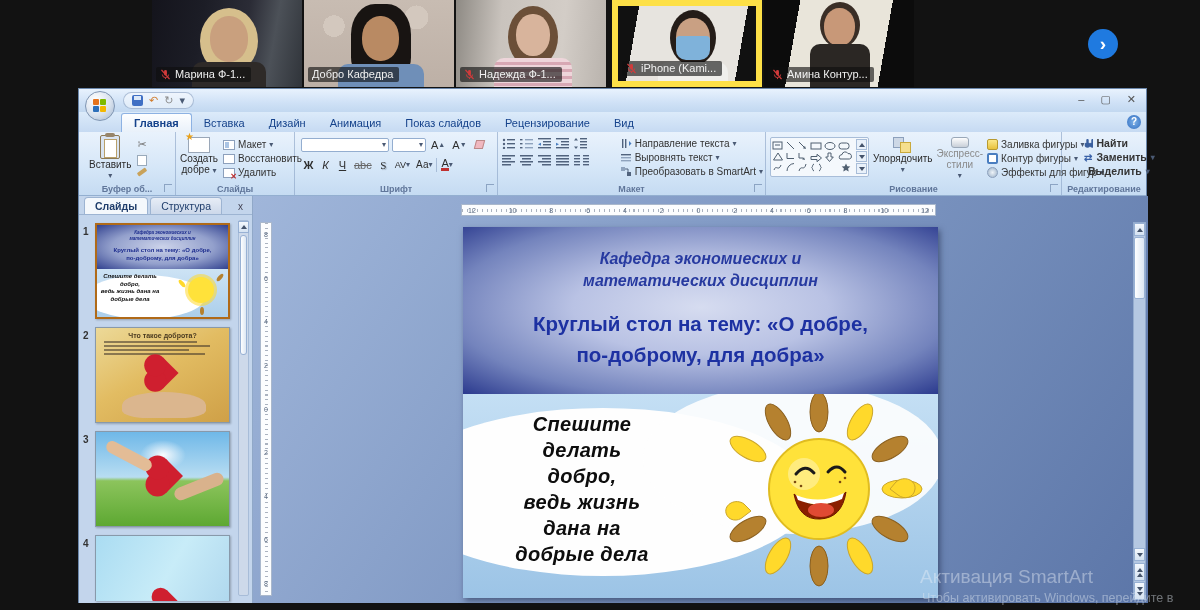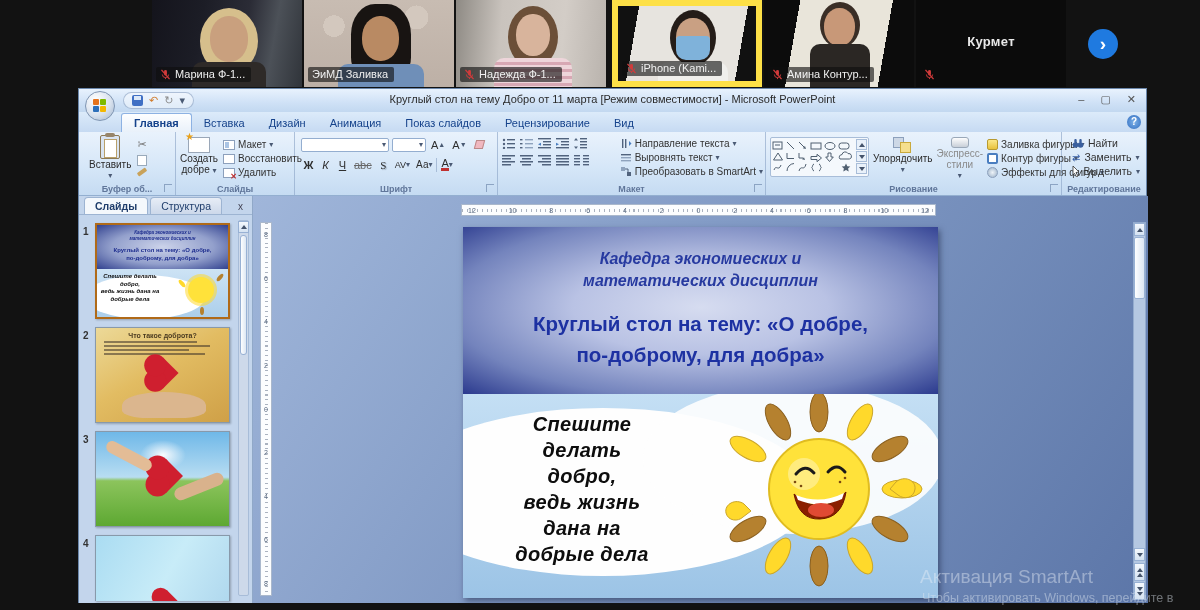--- a/index.html
+++ b/index.html
@@ -124,21 +124,21 @@
   .heart:after{left:0;top:-50%;}
   .th-lines div{height:2px;background:rgba(60,50,40,.55);margin:2px 8px;}
   .th4-txt{padding-top:26px;text-align:center;font-family:"Liberation Serif",serif;font-style:italic;font-weight:bold;
     font-size:9px;line-height:14px;color:#1a1a5e;letter-spacing:.5px;}
 
   
   .wm1{position:absolute;left:920px;top:566px;font-size:19px;color:rgba(235,240,248,.42);z-index:40;}
   .wm2{position:absolute;left:922px;top:591px;font-size:12.5px;color:rgba(225,232,242,.45);z-index:40;white-space:nowrap;}
 
   .icon-svg{display:block;}
-  .ed-row{display:flex;align-items:center;gap:4px;font-size:10.5px;color:#333;cursor:pointer;margin:2px 4px;white-space:nowrap;}
+  .ed-row{display:flex;align-items:center;gap:4px;font-size:10.5px;color:#333;cursor:pointer;margin:2px 16px;white-space:nowrap;font-weight:bold;}
 </style>
 </head>
 <body>
 
 <div id="stage">
 
   <div class="tile" style="left:152px">
     <div class="t-bg" style="background:linear-gradient(100deg,#14141c 0%,#1c1d26 32%,#2b2c36 60%,#4c5158 78%,#30343a 100%)"></div>
     <div class="p-hair" style="left:48px;top:8px;width:58px;height:66px;background:#d6bf8c"></div>
     <div class="p-head" style="left:58px;top:16px;width:38px;height:46px;background:#c9a07e"></div>
@@ -153,21 +153,21 @@
       <span>Марина Ф-1...</span>
     </div>
   </div>
 
   <div class="tile" style="left:304px">
     <div class="t-bg" style="background:radial-gradient(circle at 20% 30%,#d3c8be 0 8%,transparent 8%),radial-gradient(circle at 75% 20%,#d3c8be 0 9%,transparent 9%),radial-gradient(circle at 55% 70%,#cfc2b6 0 8%,transparent 8%),linear-gradient(#c8bcb2,#bdb0a6)"></div>
     <div class="p-hair" style="left:47px;top:4px;width:60px;height:76px;background:#181412;border-radius:40% 40% 30% 30%"></div>
     <div class="p-head" style="left:58px;top:16px;width:37px;height:45px;background:#b98a63"></div>
     <div class="p-body" style="left:34px;top:64px;width:86px;height:24px;background:#6f8fb8"></div>
     <div class="name-chip">
-      <span>ЭиМД Заливка</span>
+      <span>Добро Кафедра</span>
     </div>
   </div>
 
   <div class="tile" style="left:456px">
     <div class="t-bg" style="background:linear-gradient(95deg,#8e8a84 0%,#c9c3bd 30%,#d3cdc7 70%,#b9b3ad 100%)"></div>
     <div class="p-hair" style="left:52px;top:6px;width:50px;height:62px;background:#6b4f38"></div>
     <div class="p-head" style="left:60px;top:14px;width:34px;height:42px;background:#d8b49c"></div>
     <div class="p-body" style="left:38px;top:58px;width:78px;height:30px;background:repeating-linear-gradient(#eed5da 0 4px,#d8a8b4 4px 7px)"></div>
     <div class="name-chip">
       <svg class="mic-ico" viewBox="0 0 12 12">
@@ -206,41 +206,28 @@
       <svg class="mic-ico" viewBox="0 0 12 12">
           <rect x="4.4" y="1" width="3.2" height="6" rx="1.6" fill="#d23b3b"></rect>
           <path d="M2.6 6a3.4 3.4 0 0 0 6.8 0" stroke="#d23b3b" fill="none"></path>
           <line x1="6" y1="9.4" x2="6" y2="11" stroke="#d23b3b"></line>
           <line x1="1.6" y1="1" x2="10.4" y2="11" stroke="#d23b3b" stroke-width="1.4"></line>
         </svg>
       <span>Амина Контур...</span>
     </div>
   </div>
 
-  <div class="tile" style="left:916px">
-    <div class="t-bg" style="background:#0b0b0b"></div>
-    <div class="center-name">Курмет</div>
-    <div class="name-chip" style="background:transparent">
-      <svg class="mic-ico" viewBox="0 0 12 12">
-          <rect x="4.4" y="1" width="3.2" height="6" rx="1.6" fill="#d23b3b"></rect>
-          <path d="M2.6 6a3.4 3.4 0 0 0 6.8 0" stroke="#d23b3b" fill="none"></path>
-          <line x1="6" y1="9.4" x2="6" y2="11" stroke="#d23b3b"></line>
-          <line x1="1.6" y1="1" x2="10.4" y2="11" stroke="#d23b3b" stroke-width="1.4"></line>
-        </svg>
-    </div>
-  </div>
 
   <div class="next-btn">
     <span>›</span>
   </div>
 
   <div class="ppt">
 
     <div class="titlebar">
-      <div class="win-title">Круглый стол на тему Добро от 11 марта [Режим совместимости] - Microsoft PowerPoint</div>
       <div class="win-controls">
         <span>–</span>
         <span>▢</span>
         <span>✕</span>
       </div>
     </div>
     <div class="office-btn">
       <div class="off-grid">
         <i style="background:#e6731c"></i>
           <i style="background:#7fba00"></i>

